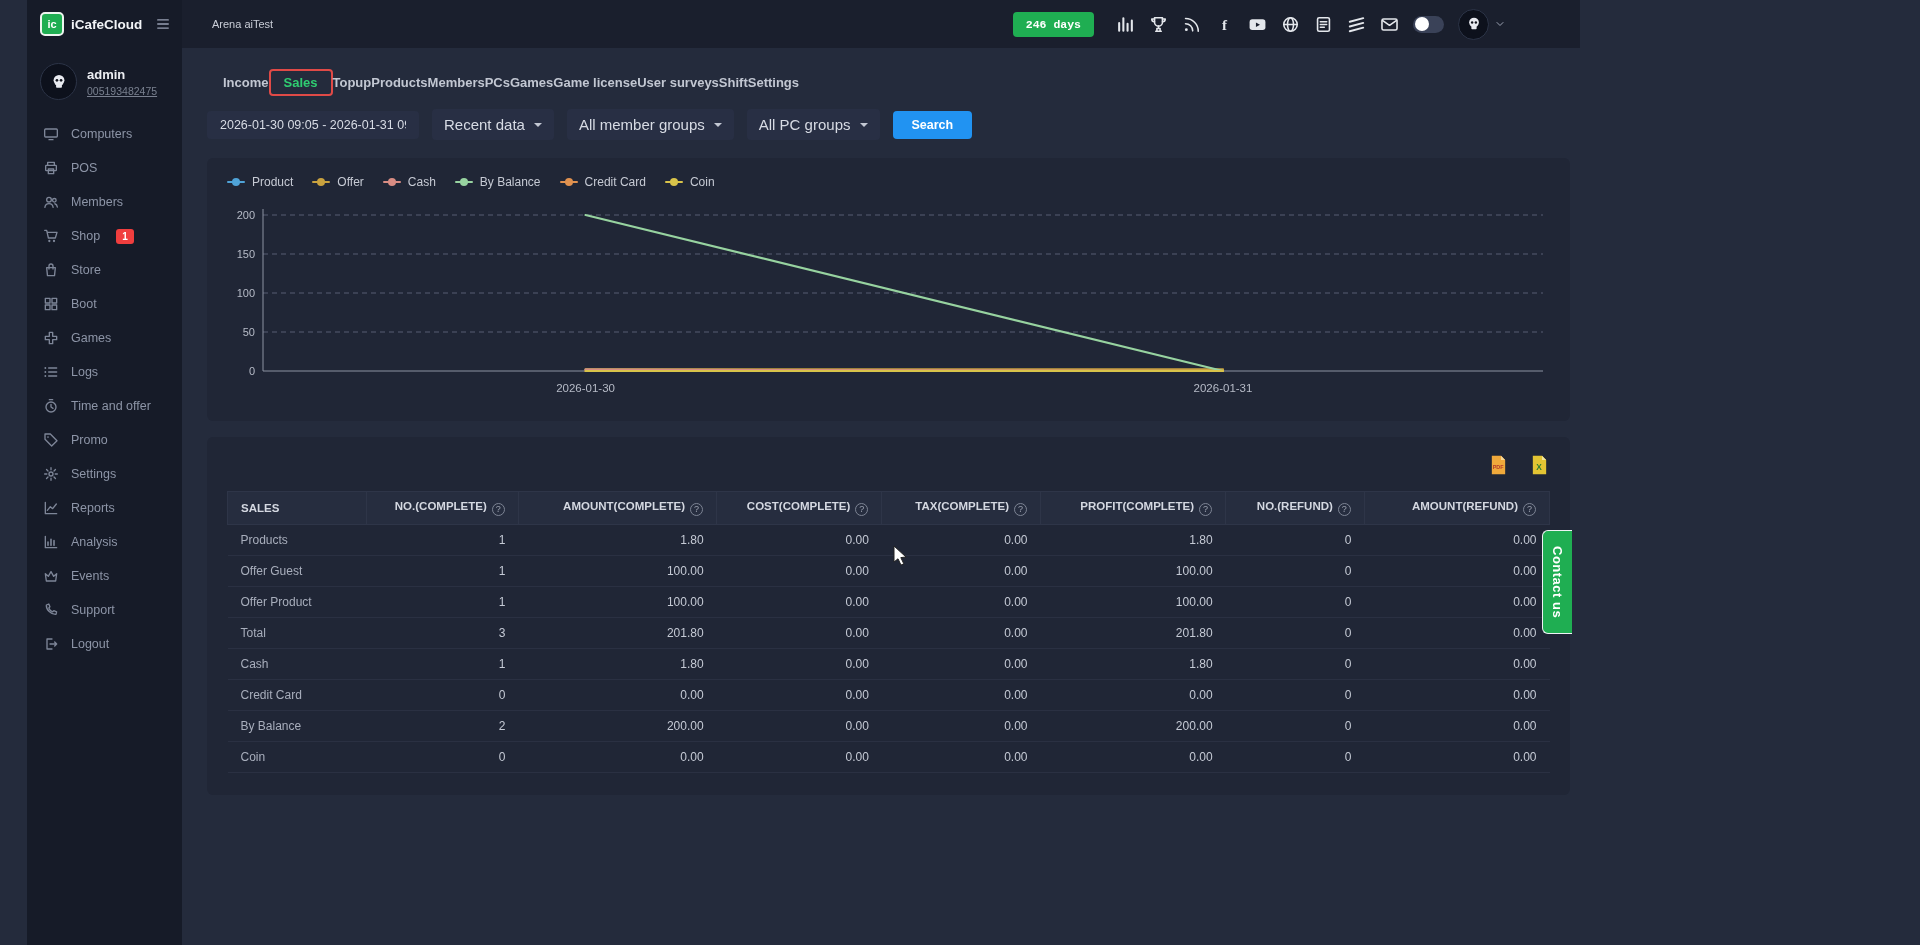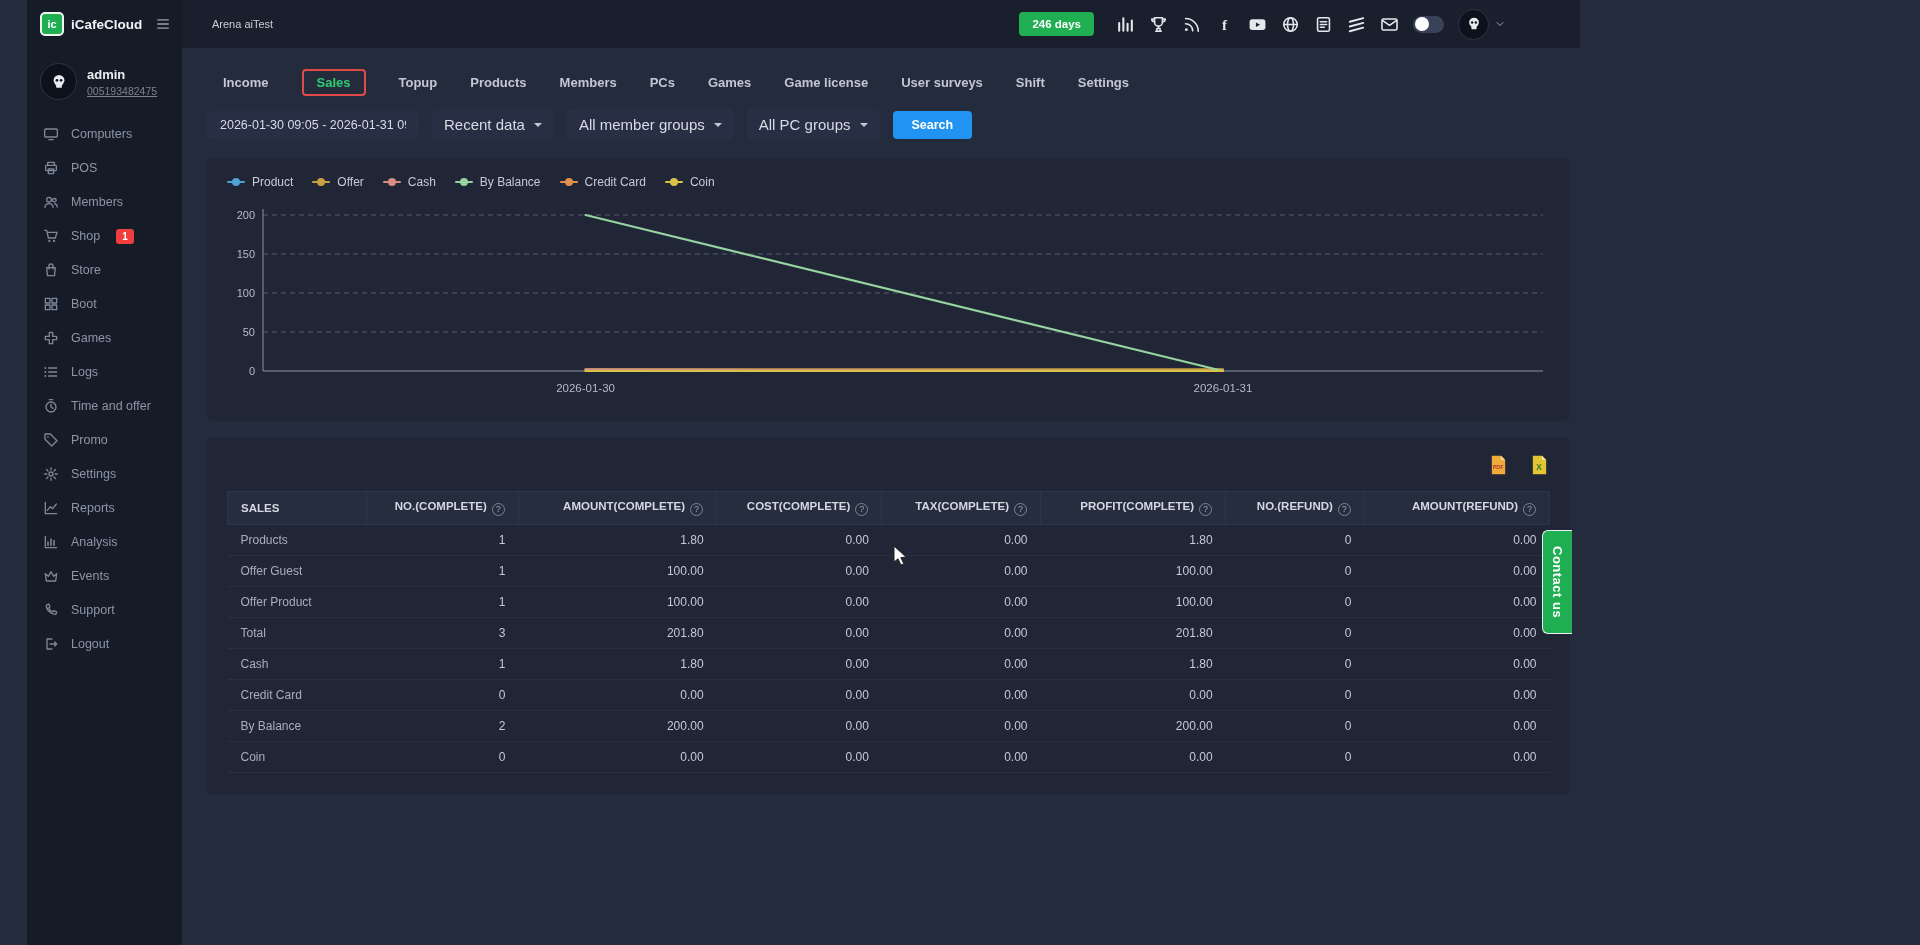--- a/index.html
+++ b/index.html
@@ -29,35 +29,35 @@
   .mi-icon svg { width: 16px; height: 16px; }
   .mi-badge { background: #f03e3e; color: #fff; font-size: 10px; font-weight: bold; padding: 2px 6px;
     border-radius: 3px; margin-left: 4px; }
 
   
   .main { flex: 1; display: flex; flex-direction: column; min-width: 0; }
   .topbar { height: 48px; background: #1a1f2d; display: flex; align-items: center; padding: 0 74px 0 30px; }
   .page-title { color: #c9cdd7; font-size: 11px; }
   .topbar-right { margin-left: auto; display: flex; align-items: center; gap: 14px; }
   .days-btn { background: #1fae52; border: none; color: #fff; font-weight: bold; font-size: 11.5px;
-    padding: 6px 13px; border-radius: 4px; cursor: pointer; margin-right: 8px; font-family: Liberation Sans, sans-serif; }
+    padding: 6px 13px; border-radius: 4px; cursor: pointer; margin-right: 8px; font-family: Liberation Mono, monospace; }
   .hicon { width: 19px; height: 19px; color: #e4e7ec; display: inline-flex; cursor: pointer; }
   .hicon svg { width: 19px; height: 19px; }
   .theme-toggle { width: 31px; height: 17px; background: #3a4258; border-radius: 9px; position: relative; cursor: pointer; }
   .knob { position: absolute; left: 2px; top: 1.5px; width: 14px; height: 14px; background: #fff; border-radius: 50%; }
   .profile { display: flex; align-items: center; gap: 5px; cursor: pointer; }
   .avatar { width: 31px; height: 31px; border-radius: 50%; background: #0d111c; border: 1px solid #2c3447;
     display: flex; align-items: center; justify-content: center; }
   .avatar svg { width: 18px; height: 18px; }
   .chev { width: 12px; height: 12px; color: #9aa1b1; display: inline-flex; }
   .chev svg { width: 12px; height: 12px; }
 
   
   .content { flex: 1; padding: 27px 0 0 25px; position: relative; }
-  .tabs { display: flex; align-items: center; gap: 33px; padding-left: 16px; margin-bottom: 19px; }
+  .tabs { display: flex; align-items: center; padding-left: 16px; margin-bottom: 19px; }
   .tab { color: #c2c7d2; font-size: 13px; font-weight: 600; cursor: pointer; white-space: nowrap; }
   .tab.active { color: #2fcd71; border: 2px solid #e04a47; border-radius: 4px; padding: 4px 13px; margin: -6px 0; }
 
   .filters { display: flex; align-items: center; gap: 13px; margin-bottom: 18px; }
   .date-input { background: #282f44; border: none; color: #d7dbe4; font-size: 12.5px; font-family: inherit;
     padding: 7px 13px; border-radius: 4px; width: 212px; outline: none; }
   .select { background: #282f44; color: #d7dbe4; font-size: 15px; padding: 7px 12px; border-radius: 4px;
     display: flex; align-items: center; gap: 9px; cursor: pointer; }
   .caret { width: 0; height: 0; border-left: 4px solid transparent; border-right: 4px solid transparent;
     border-top: 4.5px solid #c3c8d3; }

